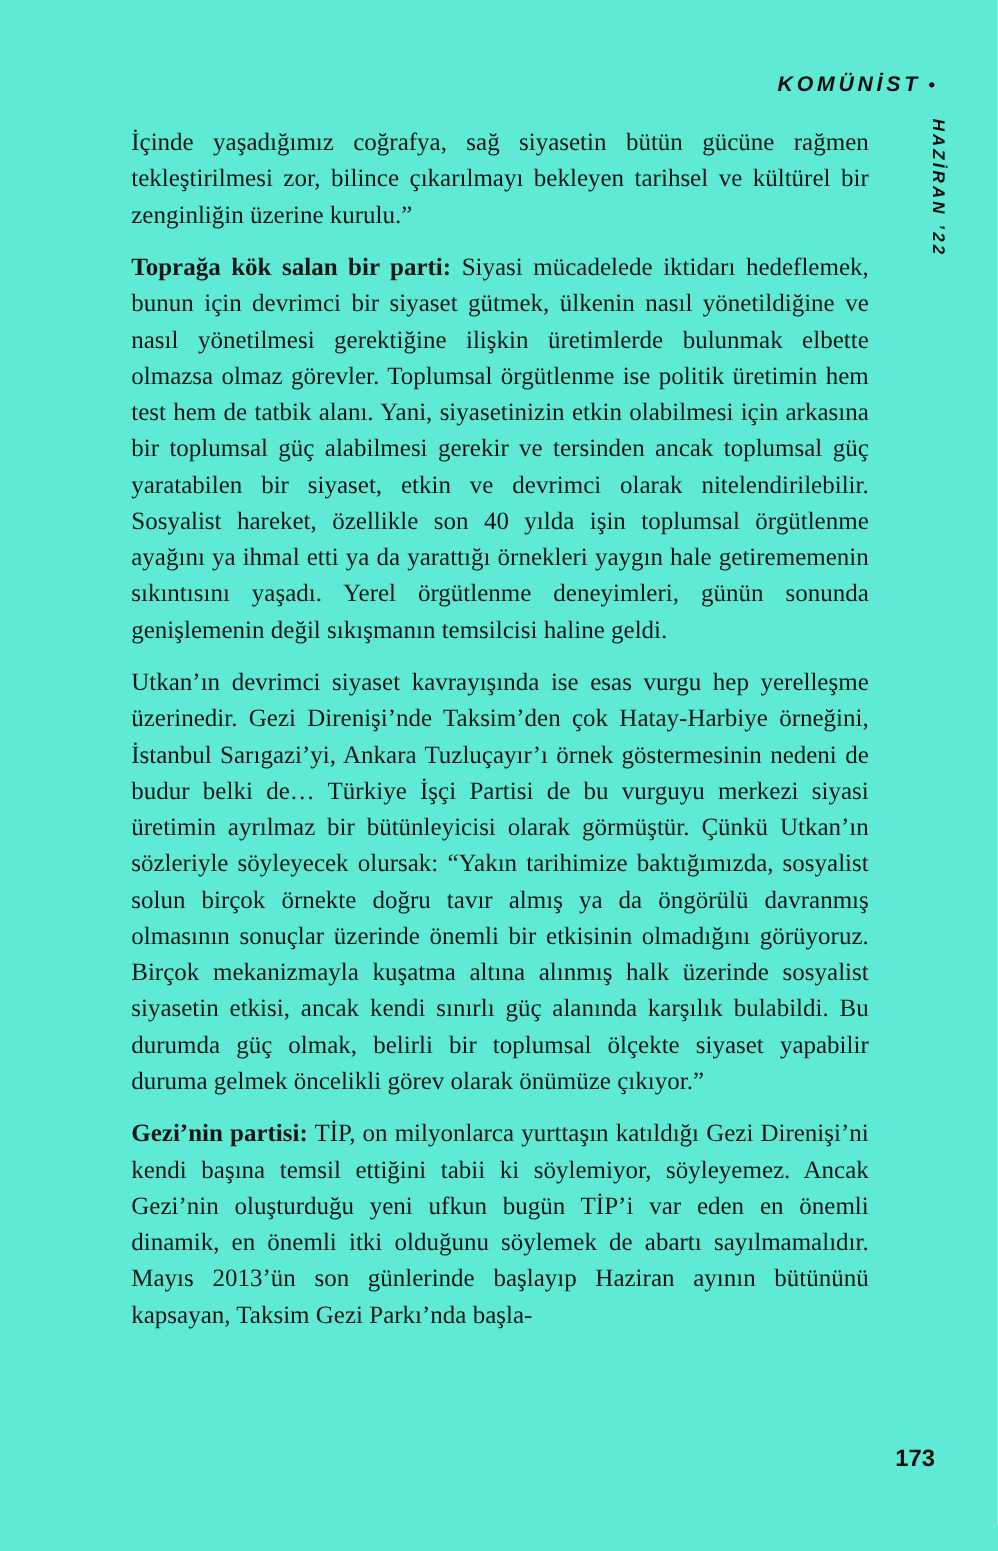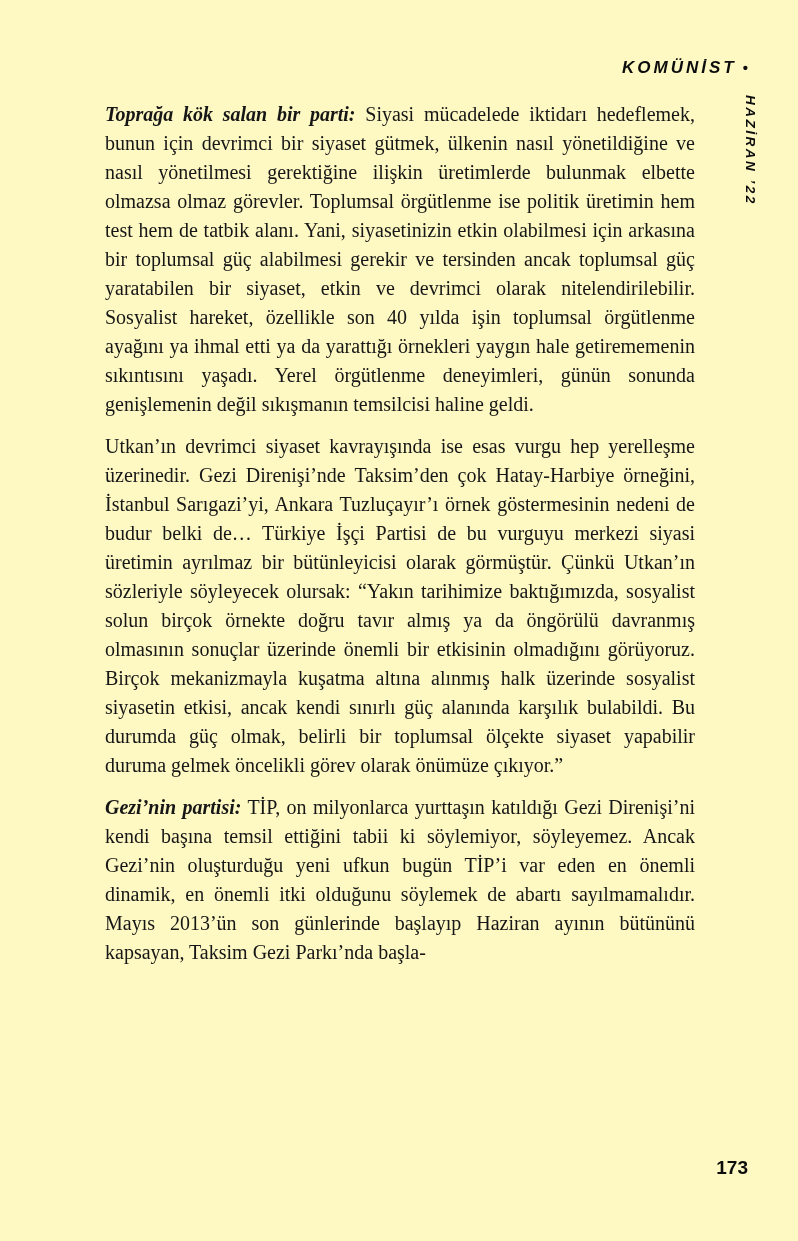--- a/index.html
+++ b/index.html
@@ -5,21 +5,21 @@
   html, body {
     margin: 0;
     padding: 0;
     background: #e8e8e8;
   }
   .page {
     position: relative;
     width: 798px;
     height: 1241px;
     margin: 0 auto;
-    background: #fef9c3;
+    background: #5eead4;
     overflow: hidden;
     color: #141414;
   }
   
   .masthead {
     position: absolute;
     top: 58px;
     right: 50px;
     font-family: "Liberation Sans", sans-serif;
     font-weight: bold;
@@ -59,21 +59,20 @@
     font-size: 20px;
     line-height: 29px;
     text-align: justify;
     color: #161616;
   }
   .body-text p {
     margin: 0 0 13px 0;
   }
   .lead {
     font-weight: bold;
-    font-style: italic;
     margin-top: 16px;
   }
   
   .folio {
     position: absolute;
     right: 50px;
     bottom: 62px;
     font-family: "Liberation Sans", sans-serif;
     font-weight: bold;
     font-size: 19px;
@@ -86,20 +85,21 @@
 <div class="page">
 
   <header class="masthead">
     <span>KOMÜNİST</span><span class="bullet">•</span>
   </header>
 
   <div class="issue">HAZİRAN ’22</div>
 
   <main class="body-text">
 
+    <p><span class="lead"></span><span>İçinde yaşadığımız coğrafya, sağ siyasetin bütün gücüne rağmen tekleştirilmesi zor, bilince çıkarılmayı bekleyen tarihsel ve kültürel bir zenginliğin üzerine kurulu.”</span></p>
 
     <p><span class="lead">Toprağa kök salan bir parti:</span><span> Siyasi mücadelede iktidarı hedeflemek, bunun için devrimci bir siyaset gütmek, ülkenin nasıl yönetildiğine ve nasıl yönetilmesi gerektiğine ilişkin üretimlerde bulunmak elbette olmazsa olmaz görevler. Toplumsal örgütlenme ise politik üretimin hem test hem de tatbik alanı. Yani, siyasetinizin etkin olabilmesi için arkasına bir toplumsal güç alabilmesi gerekir ve tersinden ancak toplumsal güç yaratabilen bir siyaset, etkin ve devrimci olarak nitelendirilebilir. Sosyalist hareket, özellikle son 40 yılda işin toplumsal örgütlenme ayağını ya ihmal etti ya da yarattığı örnekleri yaygın hale getirememenin sıkıntısını yaşadı. Yerel örgütlenme deneyimleri, günün sonunda genişlemenin değil sıkışmanın temsilcisi haline geldi.</span></p>
 
     <p><span class="lead"></span><span>Utkan’ın devrimci siyaset kavrayışında ise esas vurgu hep yerelleşme üzerinedir. Gezi Direnişi’nde Taksim’den çok Hatay-Harbiye örneğini, İstanbul Sarıgazi’yi, Ankara Tuzluçayır’ı örnek göstermesinin nedeni de budur belki de… Türkiye İşçi Partisi de bu vurguyu merkezi siyasi üretimin ayrılmaz bir bütünleyicisi olarak görmüştür. Çünkü Utkan’ın sözleriyle söyleyecek olursak: “Yakın tarihimize baktığımızda, sosyalist solun birçok örnekte doğru tavır almış ya da öngörülü davranmış olmasının sonuçlar üzerinde önemli bir etkisinin olmadığını görüyoruz. Birçok mekanizmayla kuşatma altına alınmış halk üzerinde sosyalist siyasetin etkisi, ancak kendi sınırlı güç alanında karşılık bulabildi. Bu durumda güç olmak, belirli bir toplumsal ölçekte siyaset yapabilir duruma gelmek öncelikli görev olarak önümüze çıkıyor.”</span></p>
 
     <p><span class="lead">Gezi’nin partisi:</span><span> TİP, on milyonlarca yurttaşın katıldığı Gezi Direnişi’ni kendi başına temsil ettiğini tabii ki söylemiyor, söyleyemez. Ancak Gezi’nin oluşturduğu yeni ufkun bugün TİP’i var eden en önemli dinamik, en önemli itki olduğunu söylemek de abartı sayılmamalıdır. Mayıs 2013’ün son günlerinde başlayıp Haziran ayının bütününü kapsayan, Taksim Gezi Parkı’nda başla-</span></p>
 
   </main>
 
   <div class="folio">173</div>

